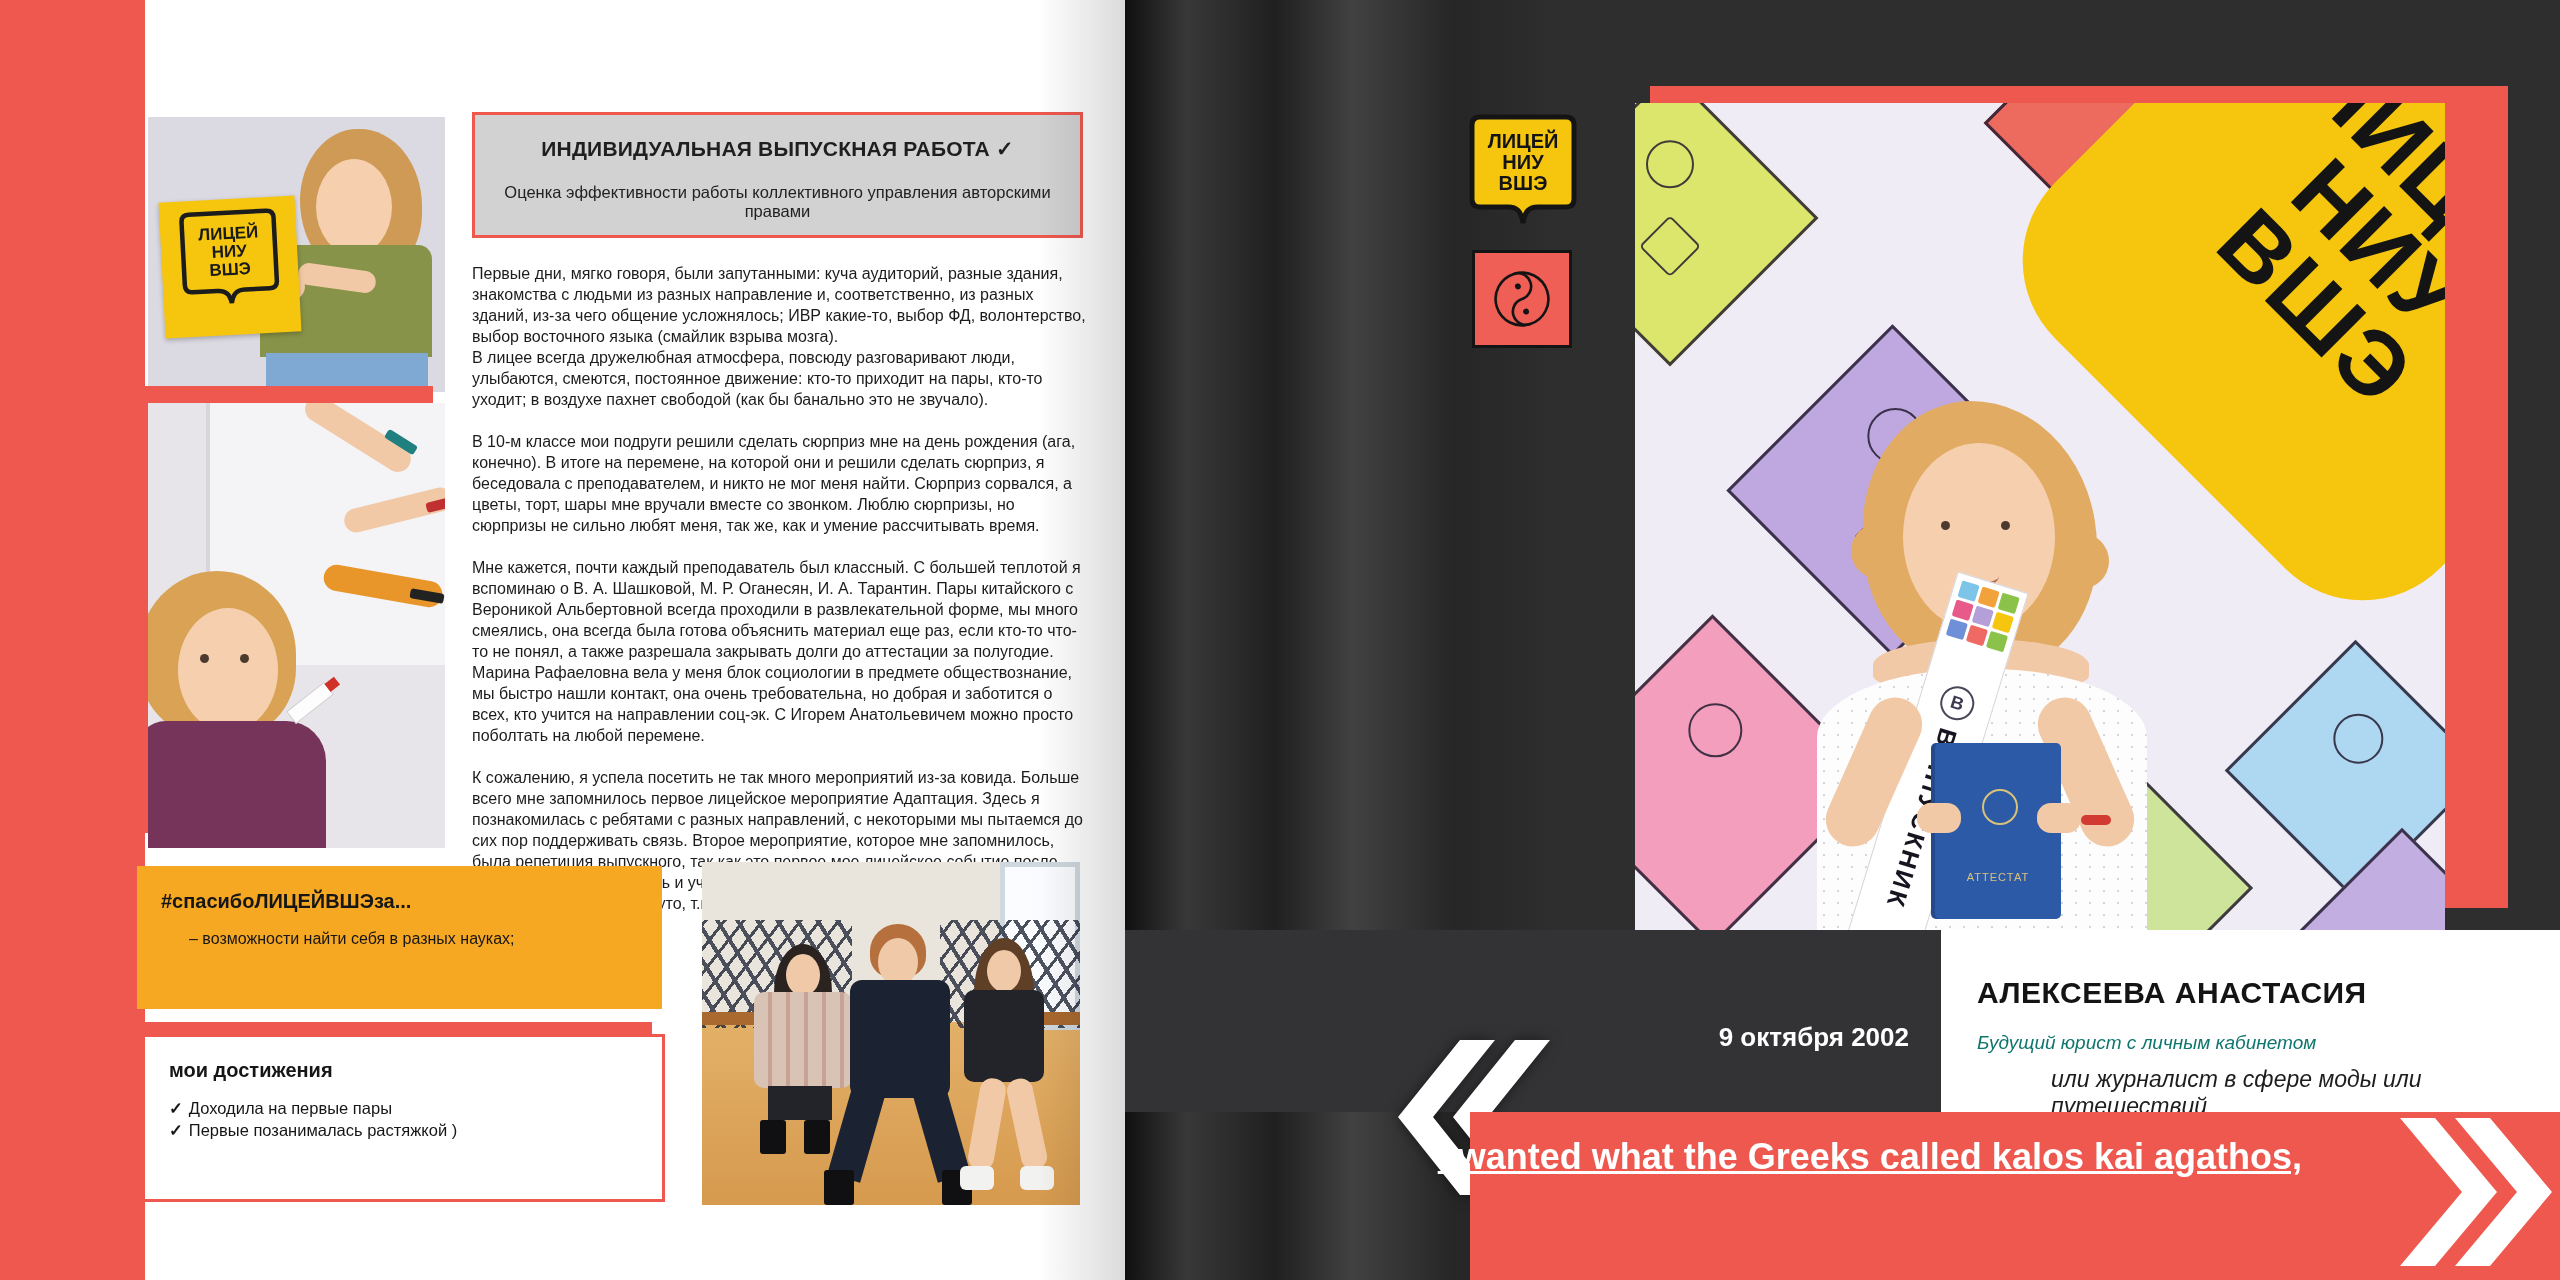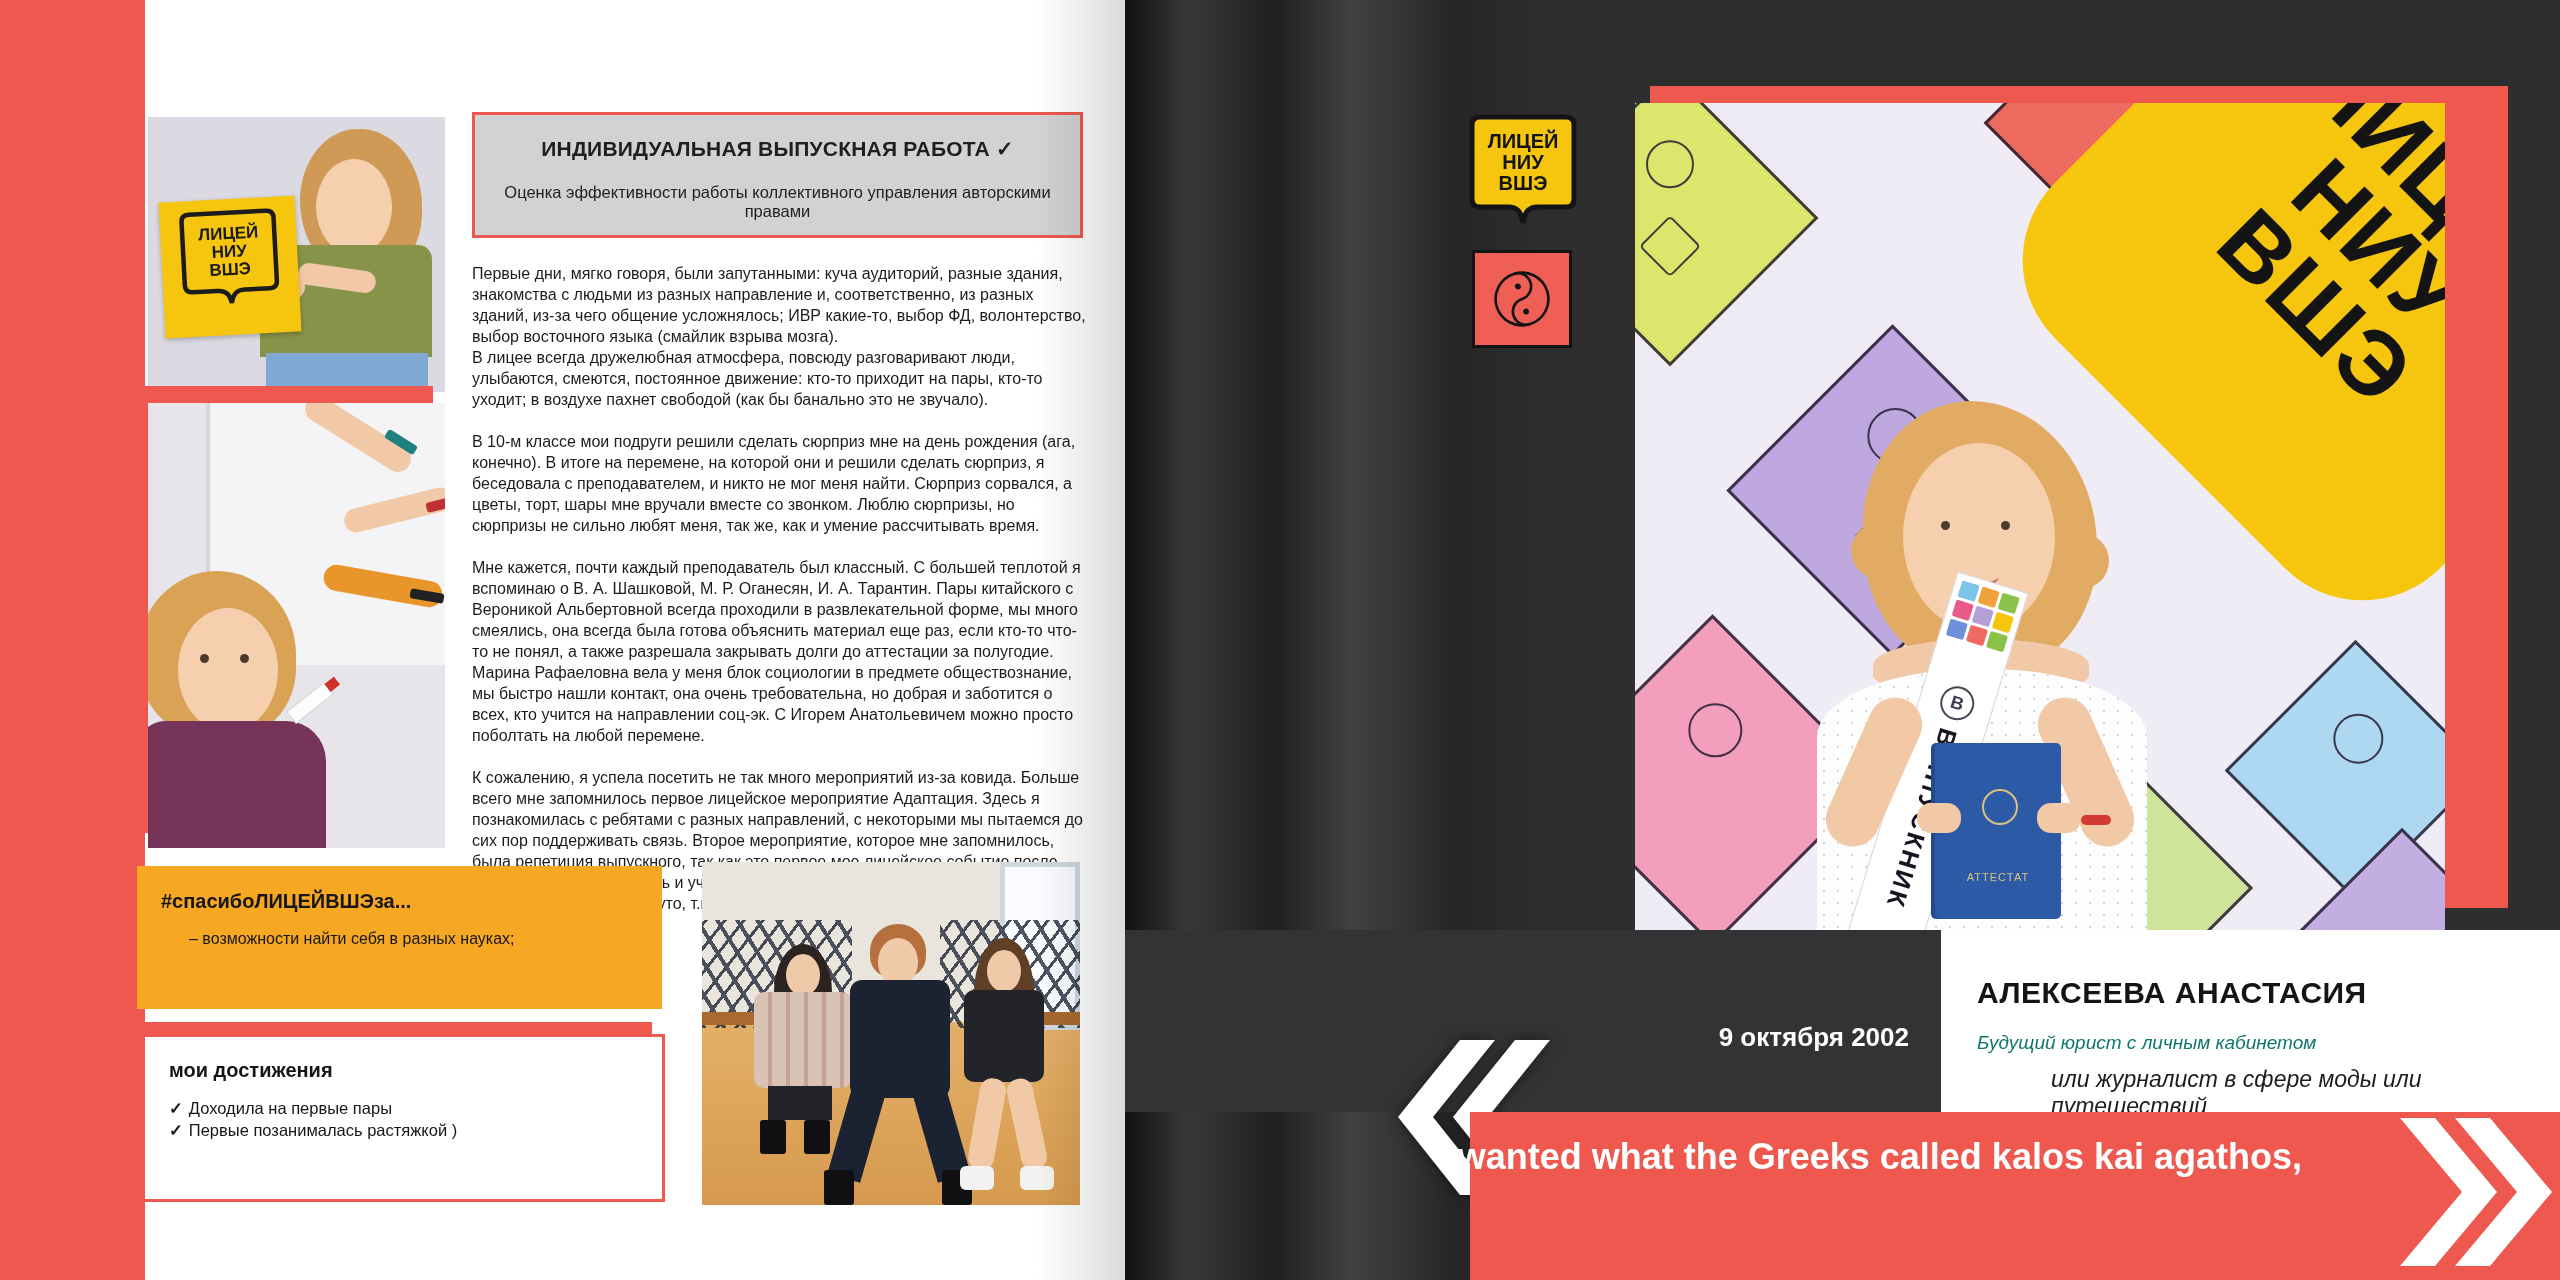--- a/index.html
+++ b/index.html
@@ -121,21 +121,21 @@
   .bracelet{position:absolute;width:30px;height:10px;border-radius:5px;background:#d23b32;}
   
   .date-box{position:absolute;left:1125px;top:930px;width:816px;height:182px;background:#333336;}
   .date-txt{position:absolute;right:32px;top:92px;font-weight:bold;font-size:26px;color:#fff;}
   .name-box{position:absolute;left:1941px;top:930px;width:619px;height:182px;background:#fff;}
   .name-txt{position:absolute;left:36px;top:46px;font-weight:bold;font-size:30px;color:#141414;letter-spacing:.5px;}
   .tag1{position:absolute;left:36px;top:102px;font-style:italic;font-size:19px;color:#0f766e;}
   .tag2{position:absolute;left:110px;top:136px;font-style:italic;font-size:23px;color:#1d1d1d;}
   
   .banner{position:absolute;left:1470px;top:1112px;width:1090px;height:168px;background:#ee584e;}
-  .q1{position:absolute;right:258px;top:24px;font-weight:bold;font-size:36px;color:#fff;white-space:nowrap;}
+  .q1{position:absolute;right:258px;top:24px;font-weight:bold;font-size:36px;color:#fff;white-space:nowrap;text-decoration:underline;}
   .q2{position:absolute;right:258px;top:72px;font-weight:bold;font-size:36px;color:#fff;white-space:nowrap;}
   .chev-left{position:absolute;left:1398px;top:1040px;filter:drop-shadow(0 0 7px rgba(0,0,0,.5));}
   .chev-right{position:absolute;left:2400px;top:1118px;}
 </style>
 </head>
 <body>
 
 <div class="spread">
 
   <div class="left-page">

